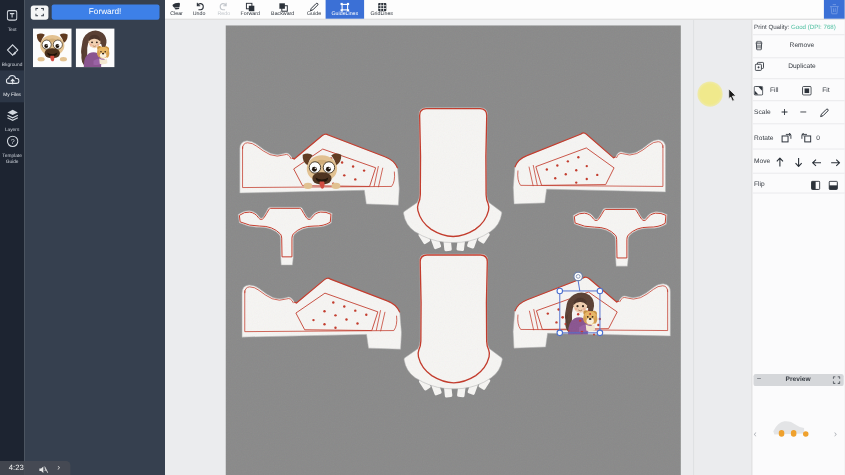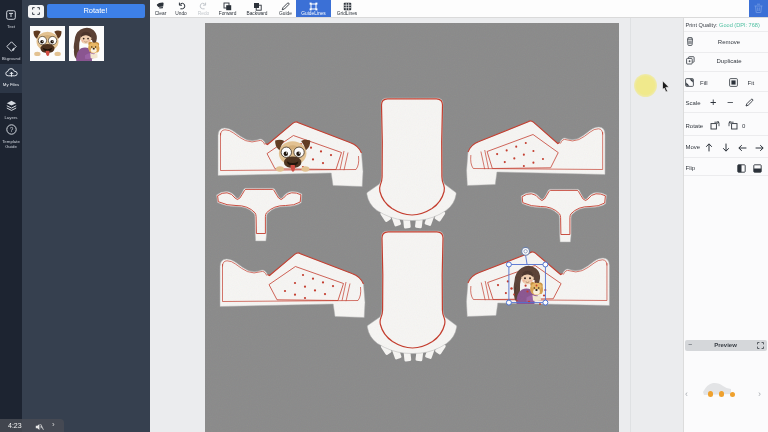--- a/index.html
+++ b/index.html
@@ -233,21 +233,21 @@
   <div class="abs" style="left:23.5px;top:373px;width:5.6px;height:5.6px;border-radius:50%;background:#efa12e;"></div>
   <div class="abs" style="left:34.5px;top:373px;width:5.6px;height:5.6px;border-radius:50%;background:#efa12e;"></div>
   <div class="abs" style="left:45.5px;top:373.5px;width:5.2px;height:5.2px;border-radius:50%;background:#efa12e;"></div>
 </div>
 <div class="abs" id="topright"></div>
 <div class="abs" id="sqbtn">
     <svg style="position:absolute;left:4px;top:2.5px;" width="8" height="8" viewBox="0 0 8 8">
       <path d="M0.6,2.6 L0.6,0.6 L2.6,0.6 M5.4,0.6 L7.4,0.6 L7.4,2.6 M7.4,5.4 L7.4,7.4 L5.4,7.4 M2.6,7.4 L0.6,7.4 L0.6,5.4" fill="none" stroke="#3a414b" stroke-width="1"></path>
     </svg>
   </div>
-<div class="abs" id="upload">Rotate!</div>
+<div class="abs" id="upload">Forward!</div>
 <div class="abs thumb" style="left:30px;" id="thumb1">
   <svg style="position:absolute;left:1px;top:4px;" width="33" height="26.2" viewBox="0 0 39 31">
       <use href="#pug"></use>
     </svg>
 </div>
 <div class="abs thumb" style="left:69px;" id="thumb2">
   <svg style="position:absolute;left:2px;top:0px;" width="30.6" height="35" viewBox="0 0 35 40">
       <use href="#girl"></use>
     </svg>
 </div>

